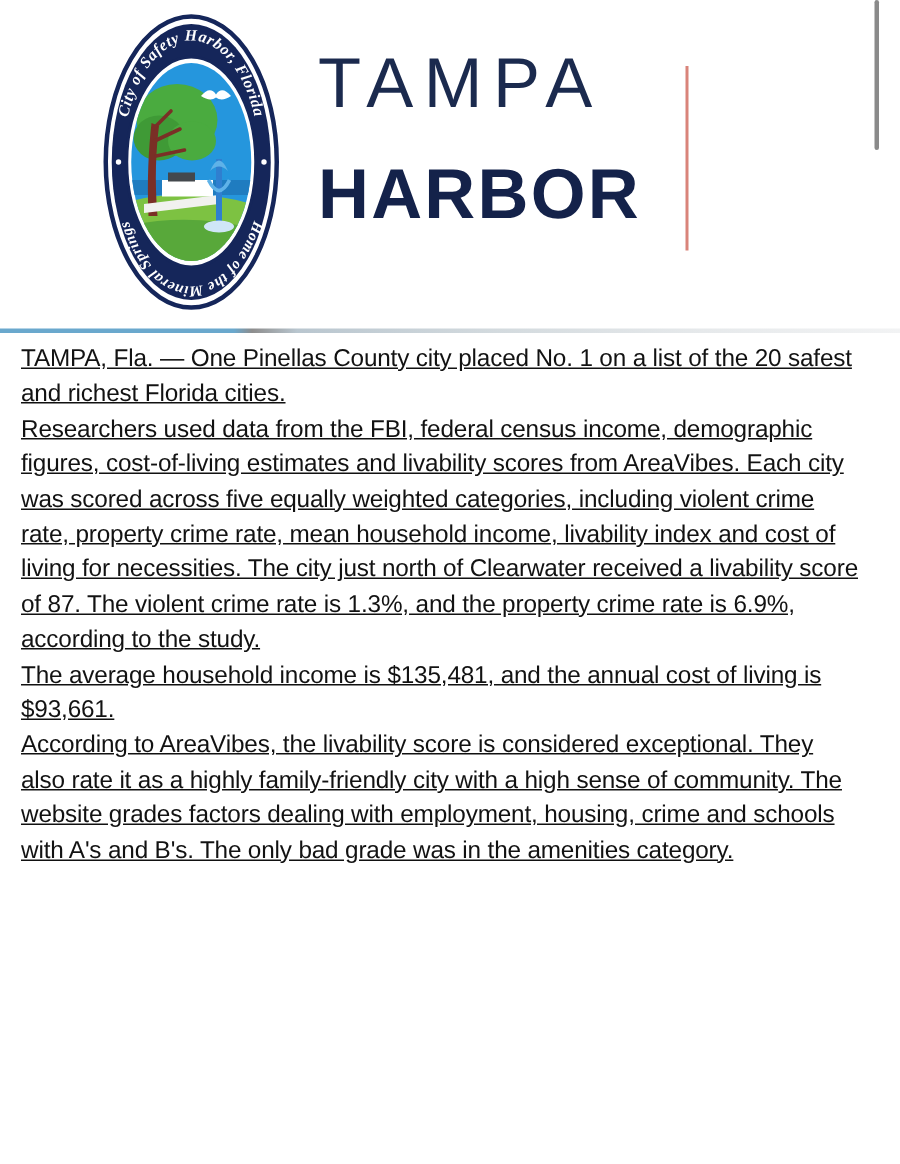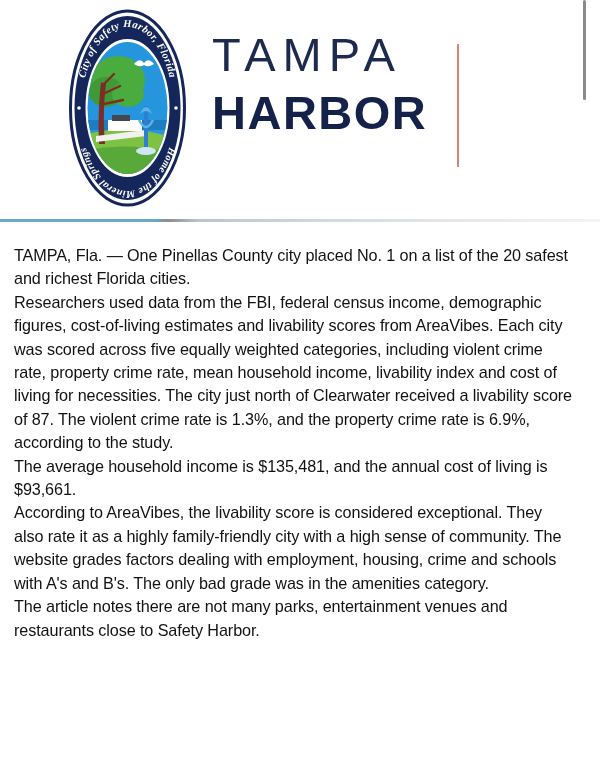--- a/index.html
+++ b/index.html
@@ -51,21 +51,21 @@
     color: #1b2a4e;
     white-space: nowrap;
   }
   .wm-line2 {
     font-size: 47px;
     line-height: 54px;
     font-weight: 700;
     letter-spacing: 1.5px;
     color: #14224a;
     white-space: nowrap;
-    margin-top: 4px;
+    margin-top: 20px;
   }
 
   
   #wordmark-rule {
     position: absolute;
     left: 457px;
     top: 44px;
     width: 2px;
     height: 123px;
     background: #d9847a;
@@ -109,22 +109,23 @@
         #b9c6cf 33%,
         #d3dade 55%,
         #e6e9eb 78%,
         #f2f3f4 100%);
   }
 
   
   #article {
     position: absolute;
     left: 14px;
-    top: 244px;
+    top: 228px;
     width: 558px;
+    text-decoration: underline;
   }
   .para {
     font-size: 16.2px;
     line-height: 23.4px;
     color: #121212;
     margin: 0;
     text-align: left;
     letter-spacing: -0.1px;
   }
 </style>
@@ -199,14 +200,13 @@
   <div id="header-rule"></div>
 </div>
 
 <div id="scroll-thumb"></div>
 
 <div id="article">
   <p class="para">TAMPA, Fla. — One Pinellas County city placed No. 1 on a list of the 20 safest and richest Florida cities.</p>
   <p class="para">Researchers used data from the FBI, federal census income, demographic figures, cost-of-living estimates and livability scores from AreaVibes. Each city was scored across five equally weighted categories, including violent crime rate, property crime rate, mean household income, livability index and cost of living for necessities. The city just north of Clearwater received a livability score of 87. The violent crime rate is 1.3%, and the property crime rate is 6.9%, according to the study.</p>
   <p class="para">The average household income is $135,481, and the annual cost of living is $93,661.</p>
   <p class="para">According to AreaVibes, the livability score is considered exceptional. They also rate it as a highly family-friendly city with a high sense of community. The website grades factors dealing with employment, housing, crime and schools with A's and B's. The only bad grade was in the amenities category.</p>
-  <p class="para">The article notes there are not many parks, entertainment venues and restaurants close to Safety Harbor.</p>
 </div>
 
 </body></html>

